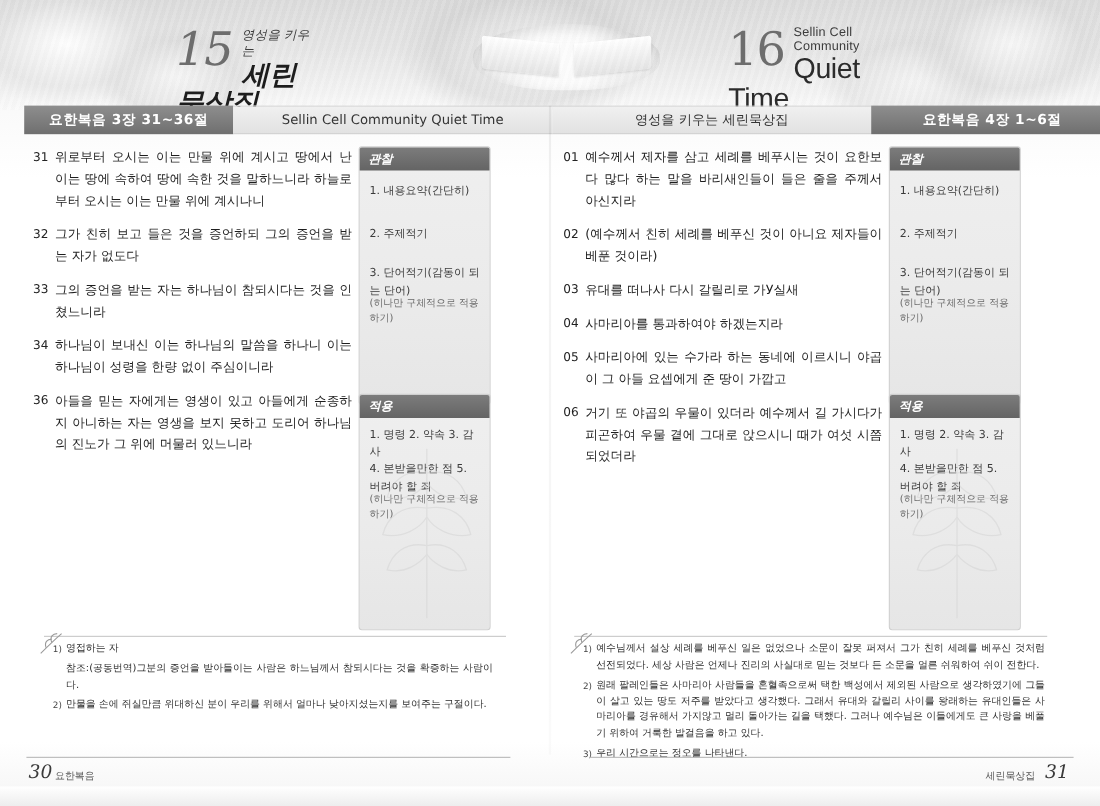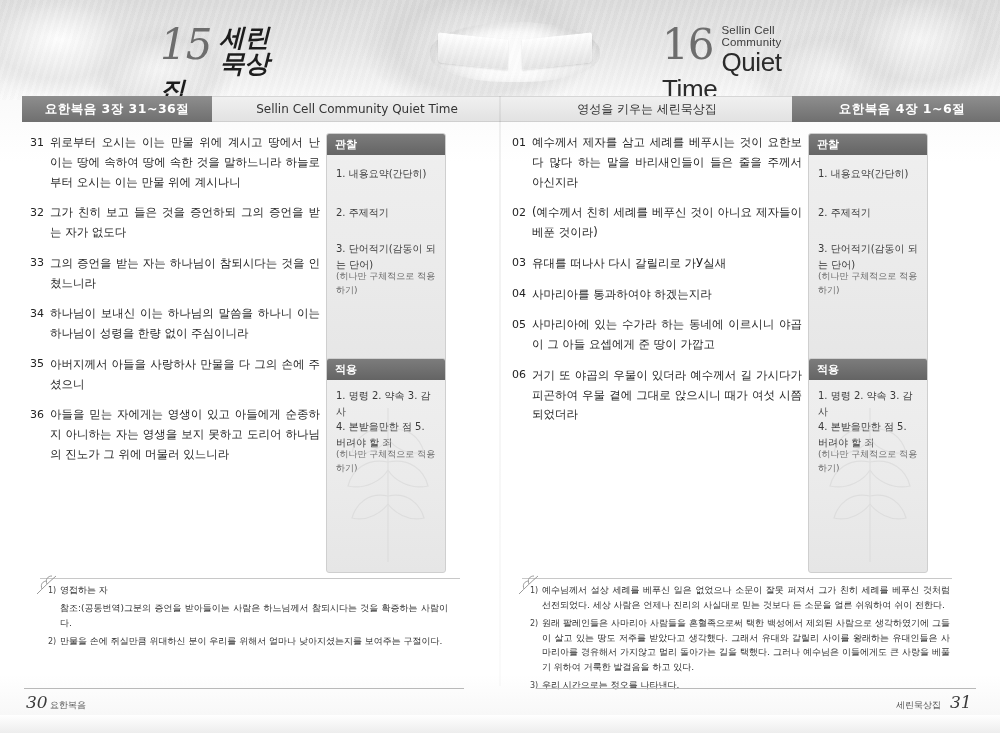--- a/index.html
+++ b/index.html
@@ -100,21 +100,21 @@
   
   .notebox {
     position: absolute;
     background: linear-gradient(to bottom, #efefef 0%, #ebebeb 55%, #e6e6e6 100%);
     border: 1px solid #cfcfcf;
     border-radius: 3px;
   }
   .nb-head {
     background: linear-gradient(to bottom, #7c7c7c, #646464);
     color: #fff; font-size: 11px; font-weight: 700;
-    padding: 3px 8px; border-radius: 2px 2px 0 0;
+    padding: 3px 8px; border-radius: 2px 2px 0 0; font-style: italic;
   }
   .nb-body { padding: 8px 9px; font-size: 10px; color: #3a3a3a; line-height: 2.1; }
   .nb-body .sub { display:block; font-size: 9px; color: #6a6a6a; line-height: 1.5; margin-top: -2px; }
   .nb-body .tight { line-height: 1.55; }
   .nb-body .gap { height: 18px; }
 
   #obs-left  { left: 326px; top: 133px; width: 120px; height: 235px; }
   #app-left  { left: 326px; top: 358px; width: 120px; height: 215px; }
   #obs-right { left: 808px; top: 133px; width: 120px; height: 235px; }
   #app-right { left: 808px; top: 358px; width: 120px; height: 215px; }
@@ -169,20 +169,21 @@
 
 <div class="page">
 
   <div class="topband">
     <div class="book-deco"></div>
   </div>
 
   <div class="title-block tb-left">
     <span class="chapnum">15</span>
     <div>
+      <div class="t-small">영성을 키우는</div>
       <div class="t-big">세린묵상집</div>
     </div>
   </div>
 
   <div class="title-block tb-right">
     <span class="chapnum">16</span>
     <div>
       <div class="t-small">Sellin Cell Community</div>
       <div class="t-big latin">Quiet Time</div>
     </div>
@@ -204,24 +205,20 @@
       <div class="v-num">32</div>
       <div class="v-txt">그가 친히 보고 들은 것을 증언하되 그의 증언을 받는 자가 없도다</div>
     </div>
     <div class="v-row">
       <div class="v-num">33</div>
       <div class="v-txt">그의 증언을 받는 자는 하나님이 참되시다는 것을 인쳤느니라</div>
     </div>
     <div class="v-row">
       <div class="v-num">34</div>
       <div class="v-txt">하나님이 보내신 이는 하나님의 말씀을 하나니 이는 하나님이 성령을 한량 없이 주심이니라</div>
-    </div>
-    <div class="v-row">
-      <div class="v-num">35</div>
-      <div class="v-txt">아버지께서 아들을 사랑하사 만물을 다 그의 손에 주셨으니</div>
     </div>
     <div class="v-row">
       <div class="v-num">36</div>
       <div class="v-txt">아들을 믿는 자에게는 영생이 있고 아들에게 순종하지 아니하는 자는 영생을 보지 못하고 도리어 하나님의 진노가 그 위에 머물러 있느니라</div>
     </div>
   </div>
 
   <div class="verses right">
     <div class="v-row">
       <div class="v-num">01</div>

